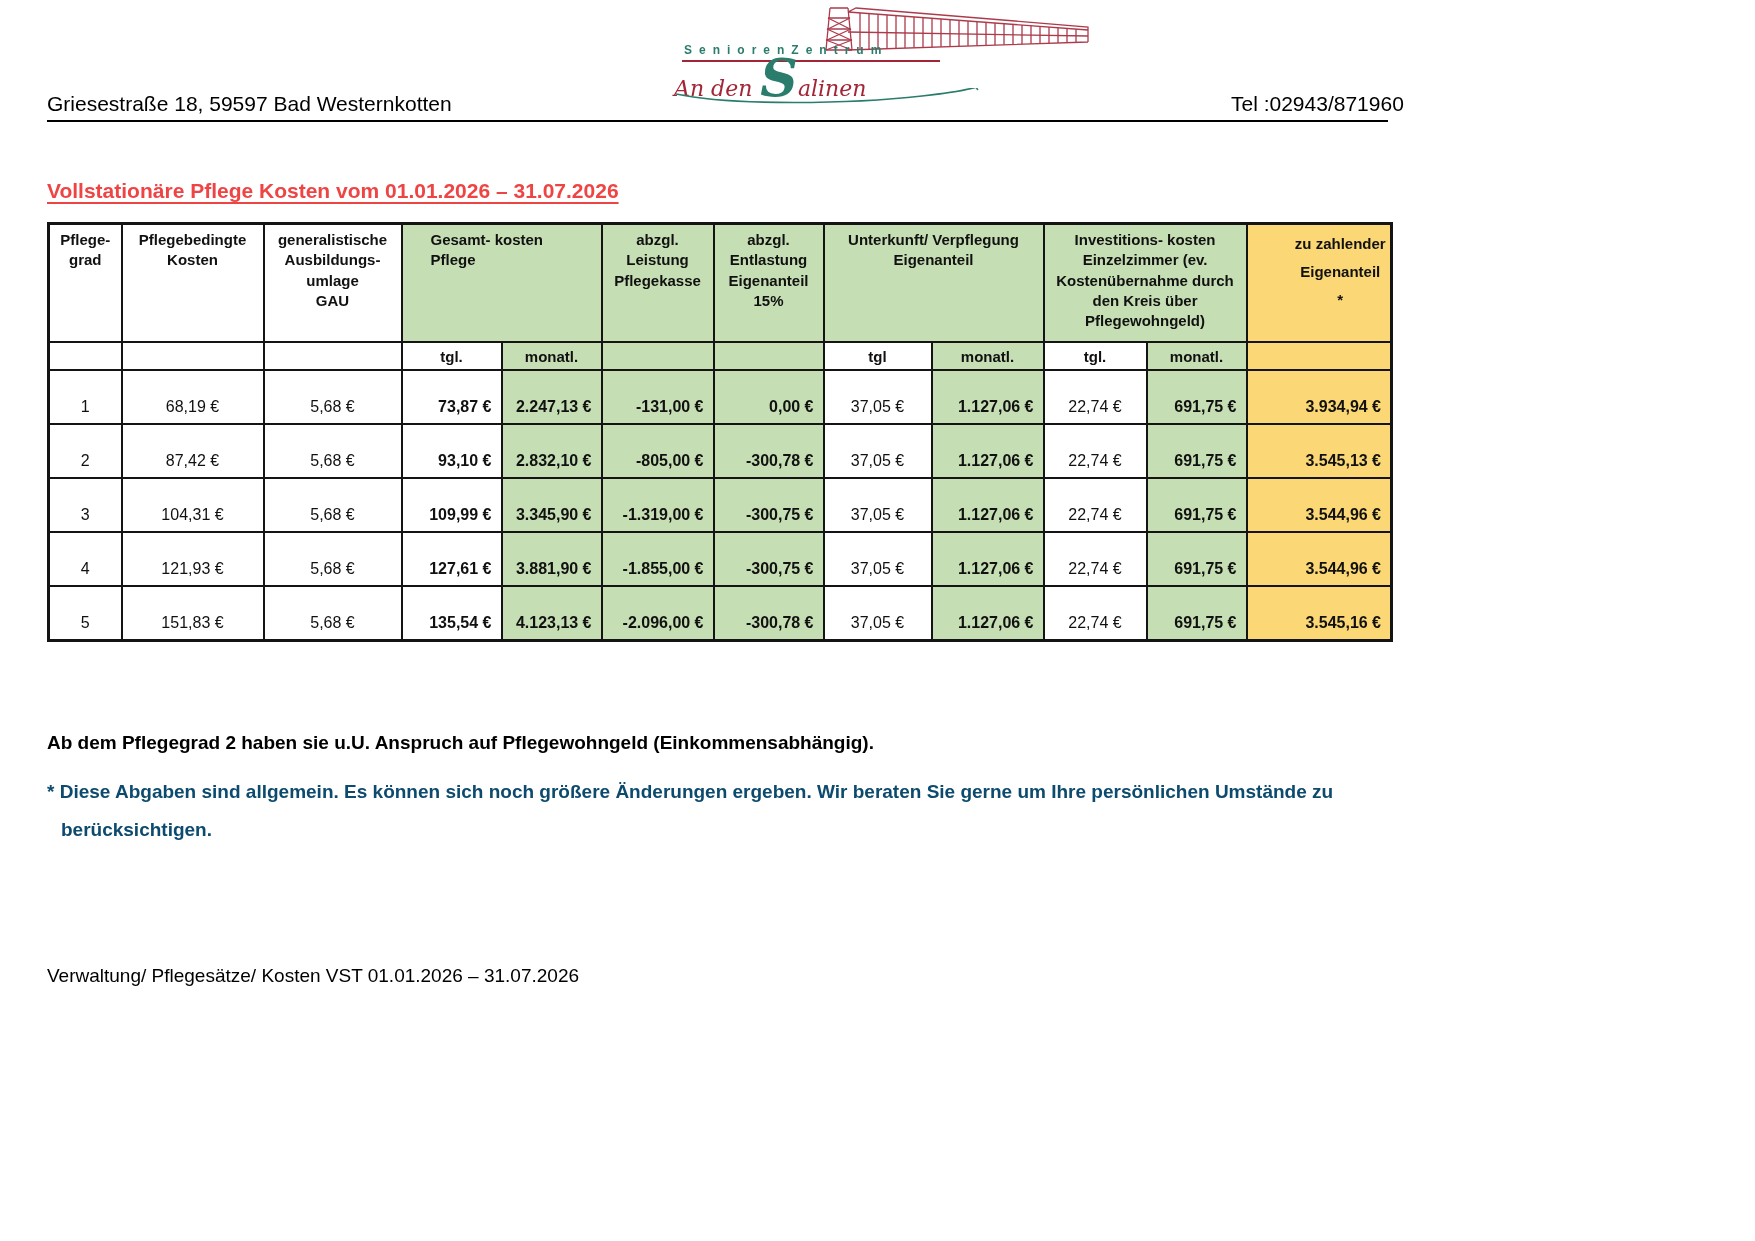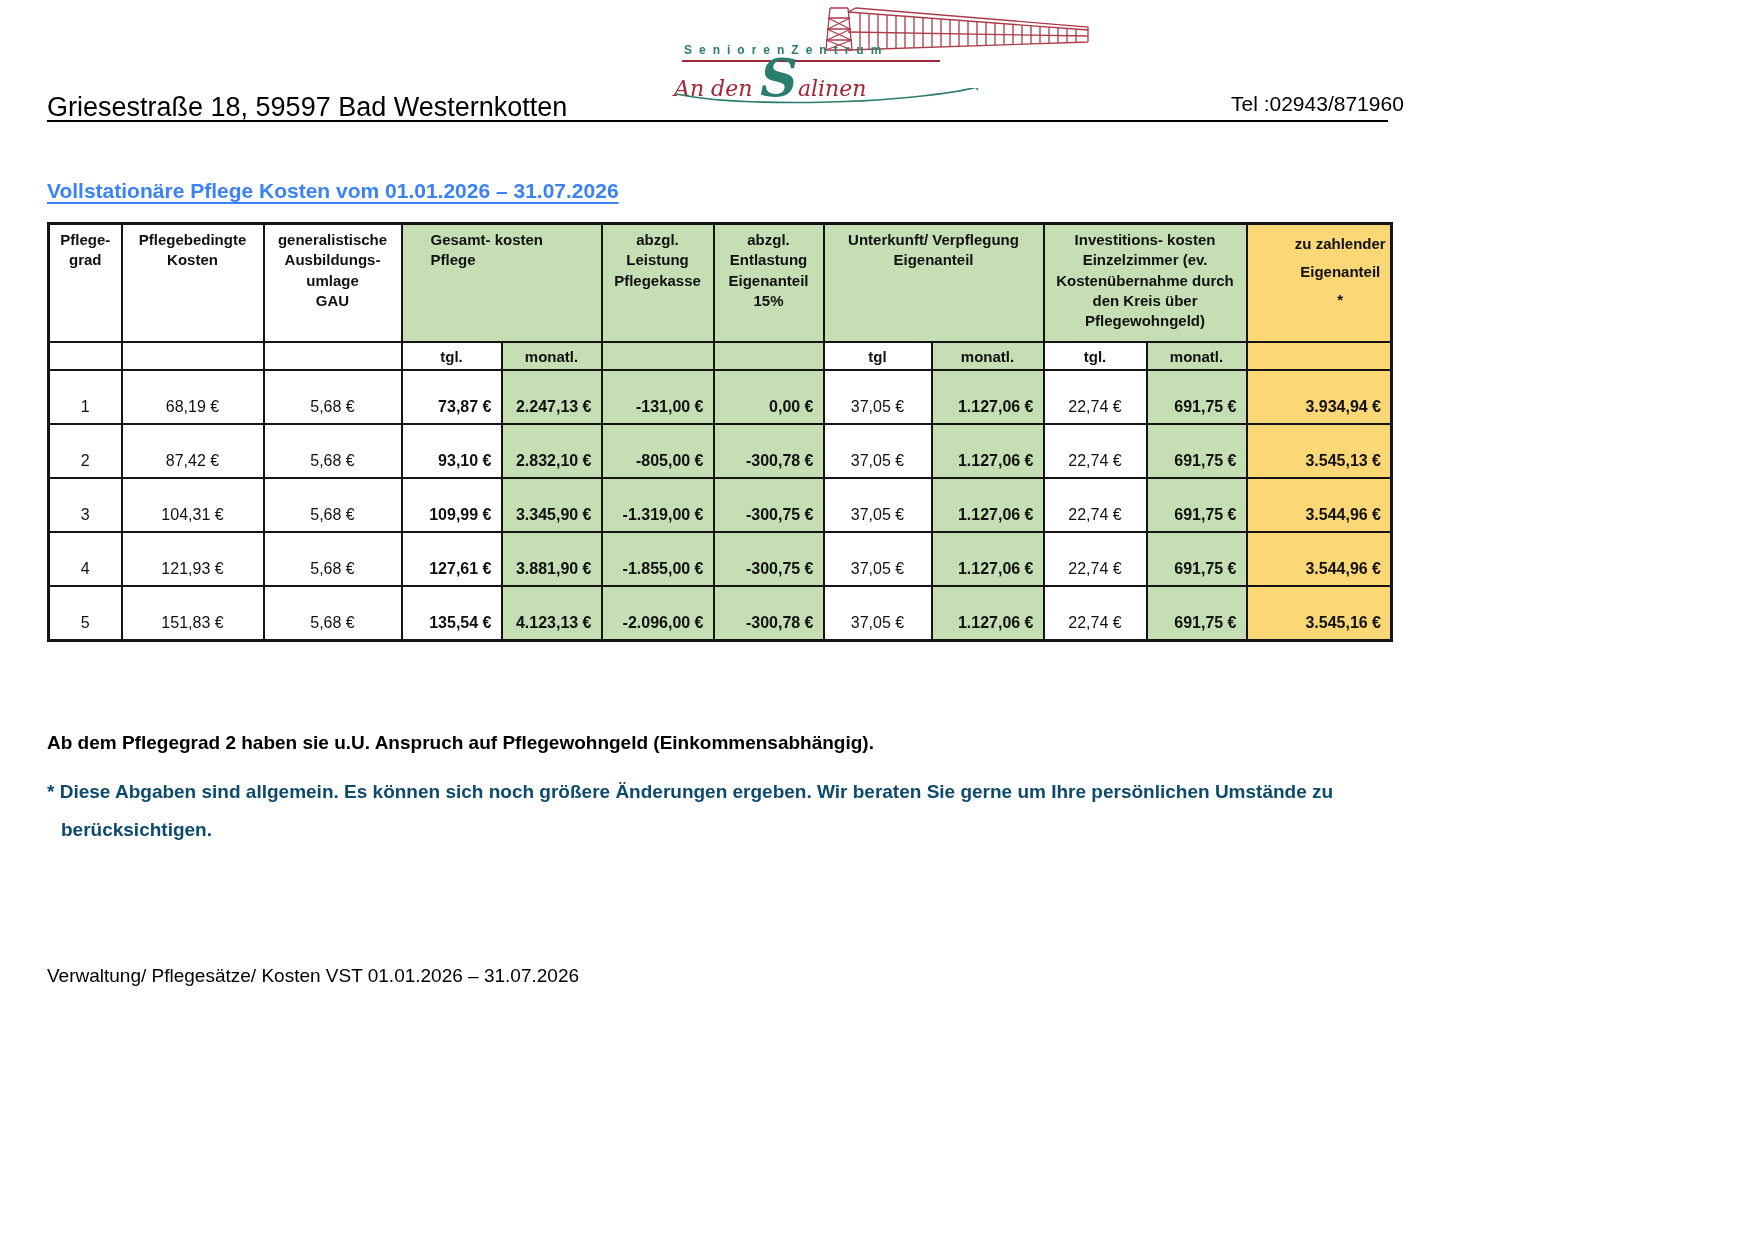--- a/index.html
+++ b/index.html
@@ -24,27 +24,27 @@
     position:absolute;left:2px;top:52px;white-space:nowrap;
     font-family:"DejaVu Serif", serif;font-style:italic;color:var(--red);
     font-size:22px;line-height:44px;text-align:right;
   }
   .logo-script .script-word{display:inline-block;}
   .logo-script .script-salinen{display:inline-block;margin-left:8px;}
   .logo-script .script-salinen::first-letter{
     font-size:52px;color:var(--teal);font-weight:bold;
   }
   .logo-swoosh{position:absolute;left:0;top:84px;}
-  .address-line{position:absolute;left:47px;top:92px;font-size:27px;color:#000;}
+  .address-line{position:absolute;left:47px;top:92px;font-size:21px;color:#000;}
   .phone-line{position:absolute;left:1231px;top:92px;font-size:21px;color:#000;}
   .header-rule{position:absolute;left:47px;top:120px;width:1341px;height:2px;background:#000;}
   
   .doc-title{
     position:absolute;left:47px;top:179px;
-    font-size:21px;font-weight:bold;color:#3b82f6;
+    font-size:21px;font-weight:bold;color:#ef4444;
     text-decoration:underline;text-decoration-thickness:2px;text-underline-offset:4px;
   }
   
   .cost-table{
     position:absolute;left:47px;top:222px;width:1343px;
     border-collapse:collapse;table-layout:fixed;
     border:3px solid #141414;
   }
   .cost-table th,.cost-table td{
     border:2px solid #141414;

